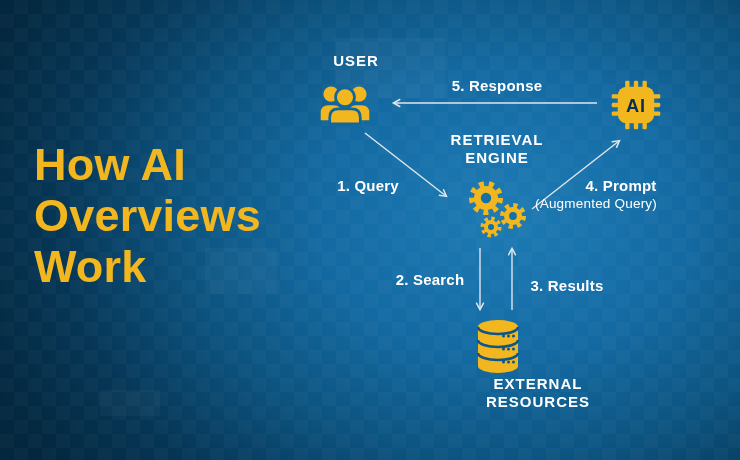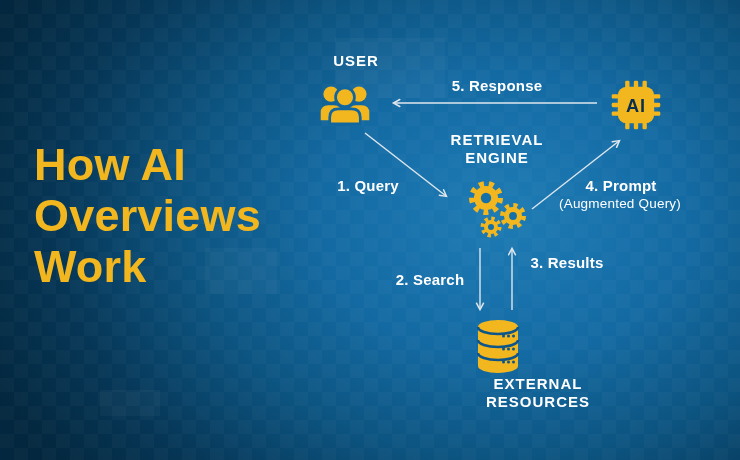--- a/index.html
+++ b/index.html
@@ -154,16 +154,16 @@
     </g>
   </svg>
   <div class="node-label" style="left:498px;top:375px;margin-left:40px;">
     <div>EXTERNAL</div>
     <div>RESOURCES</div>
   </div>
 
   <div class="edge-label" style="left:368px;top:177px;">1. Query</div>
   <div class="edge-label" style="left:497px;top:77px;">5. Response</div>
   <div class="edge-label" style="left:621px;top:177px;">4. Prompt</div>
-  <div class="edge-sublabel" style="left:620px;top:196px;">(Augmented Query)</div>
+  <div class="edge-sublabel" style="left:596px;top:196px;">(Augmented Query)</div>
   <div class="edge-label" style="left:430px;top:271px;">2. Search</div>
-  <div class="edge-label" style="left:567px;top:254px;text-align:right;">3. Results</div>
+  <div class="edge-label" style="left:567px;top:277px;text-align:right;">3. Results</div>
 </div>
 
 </body></html>

